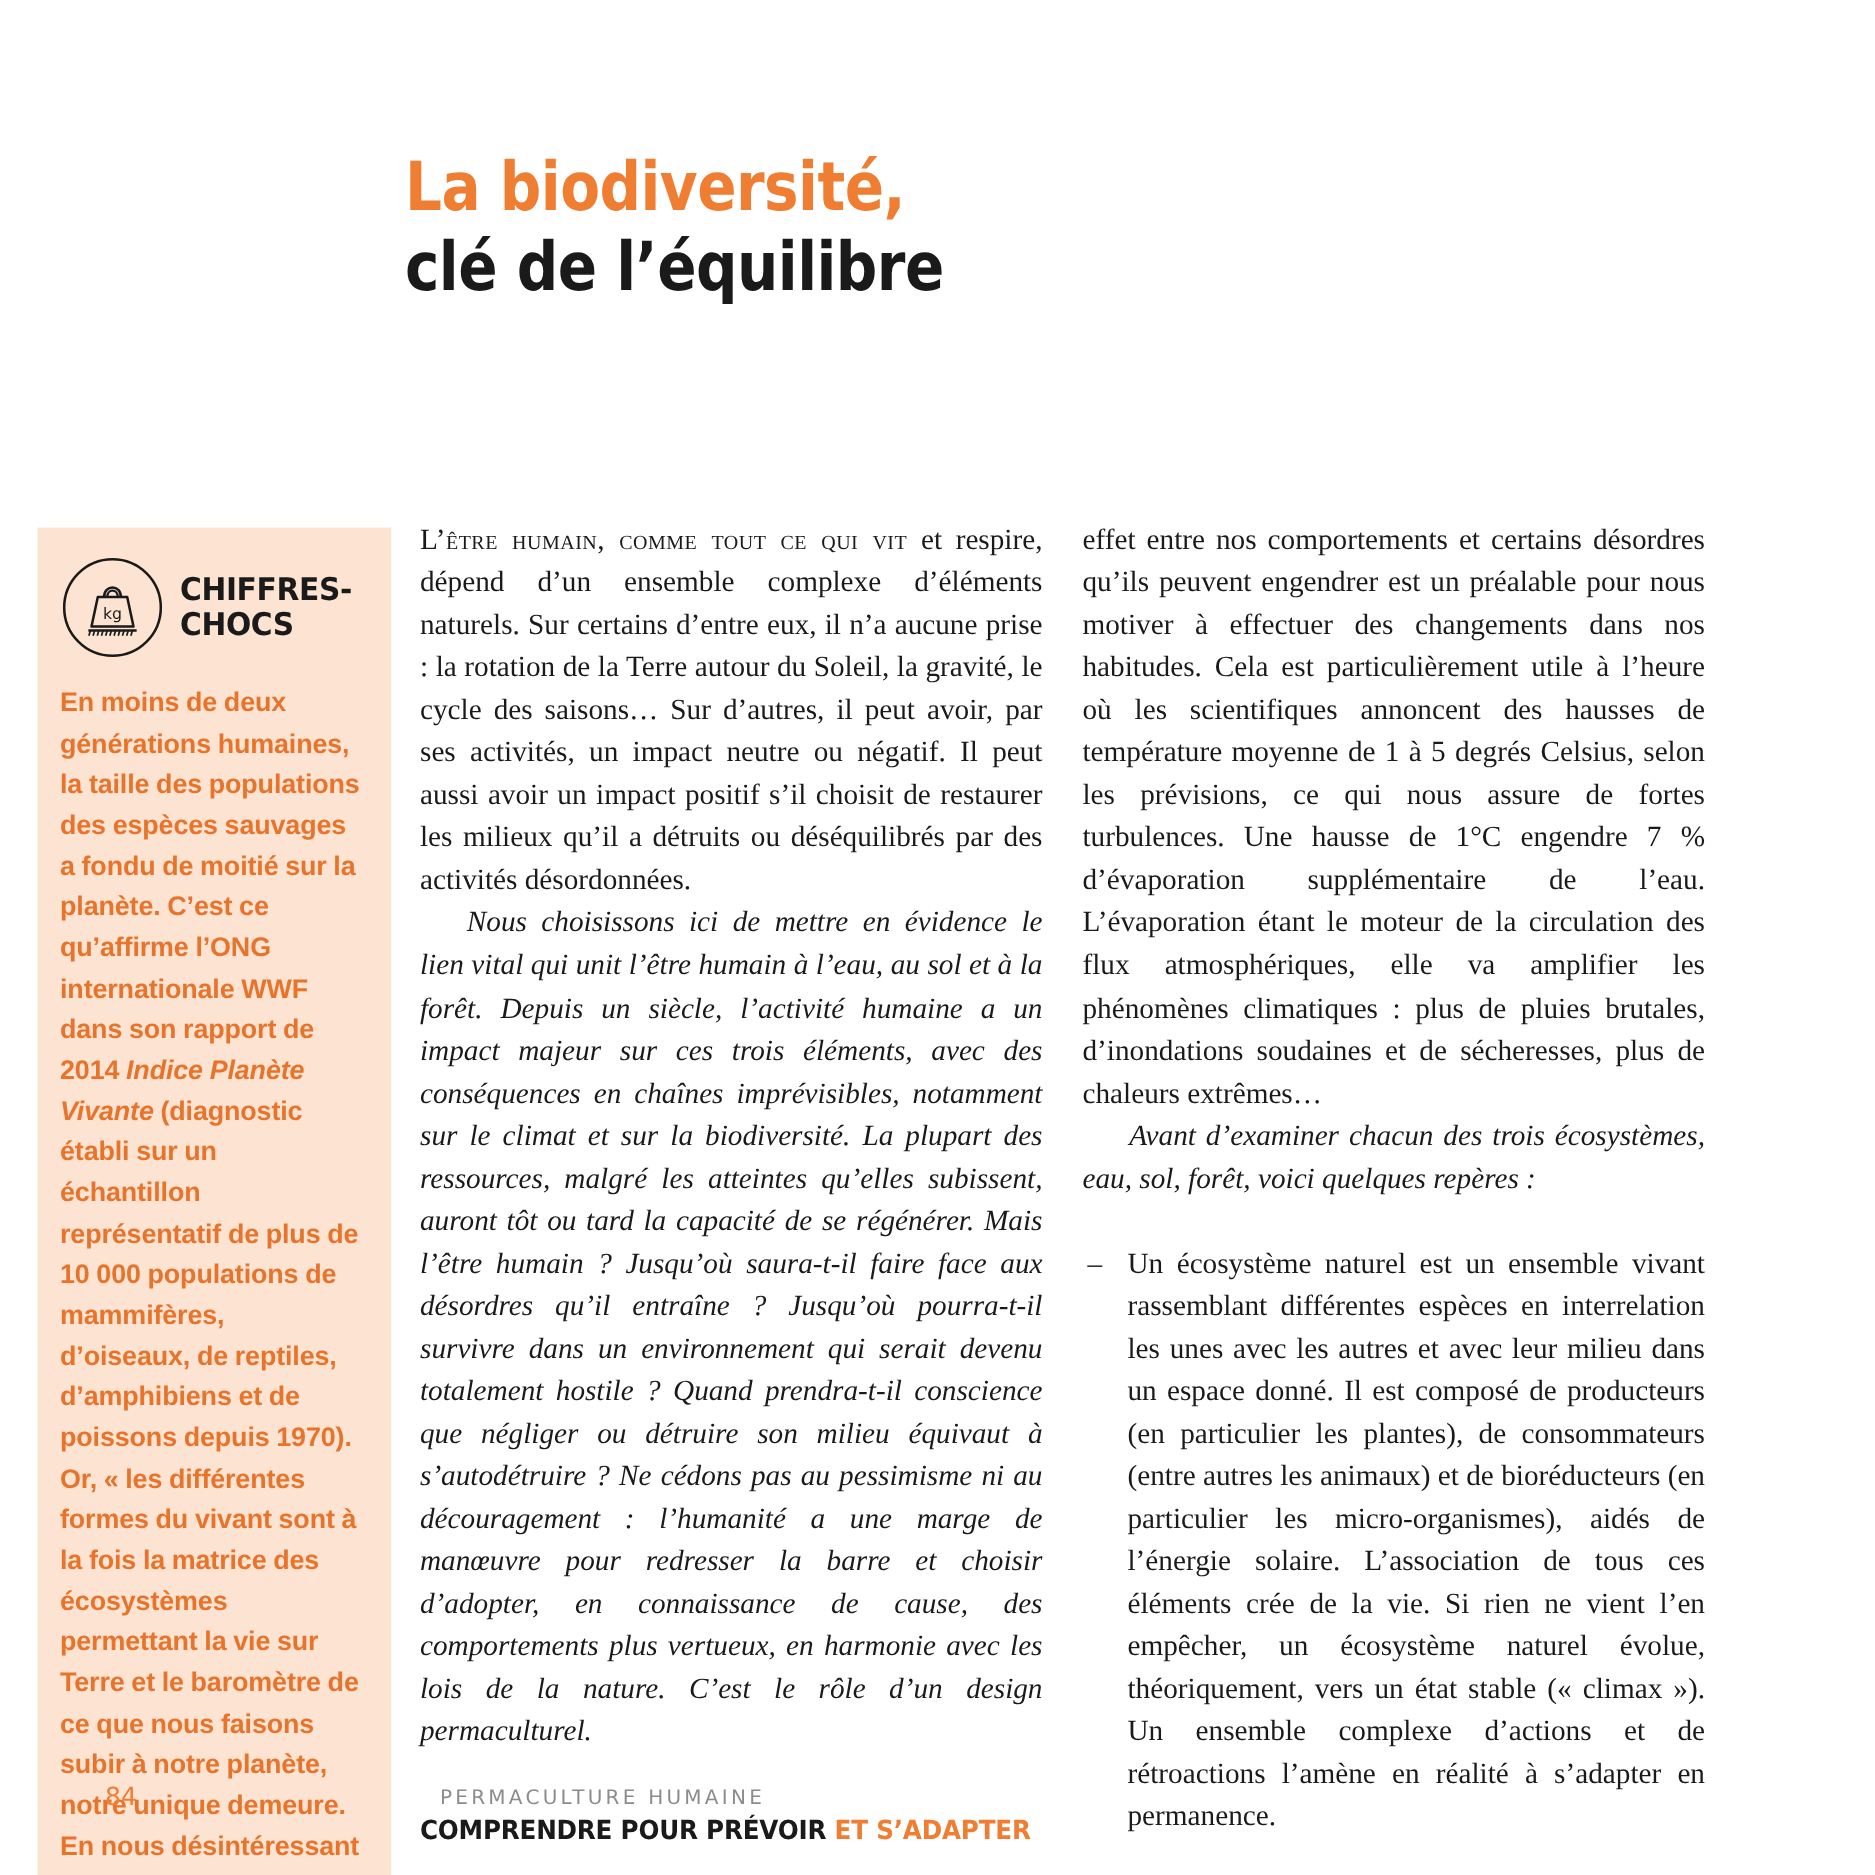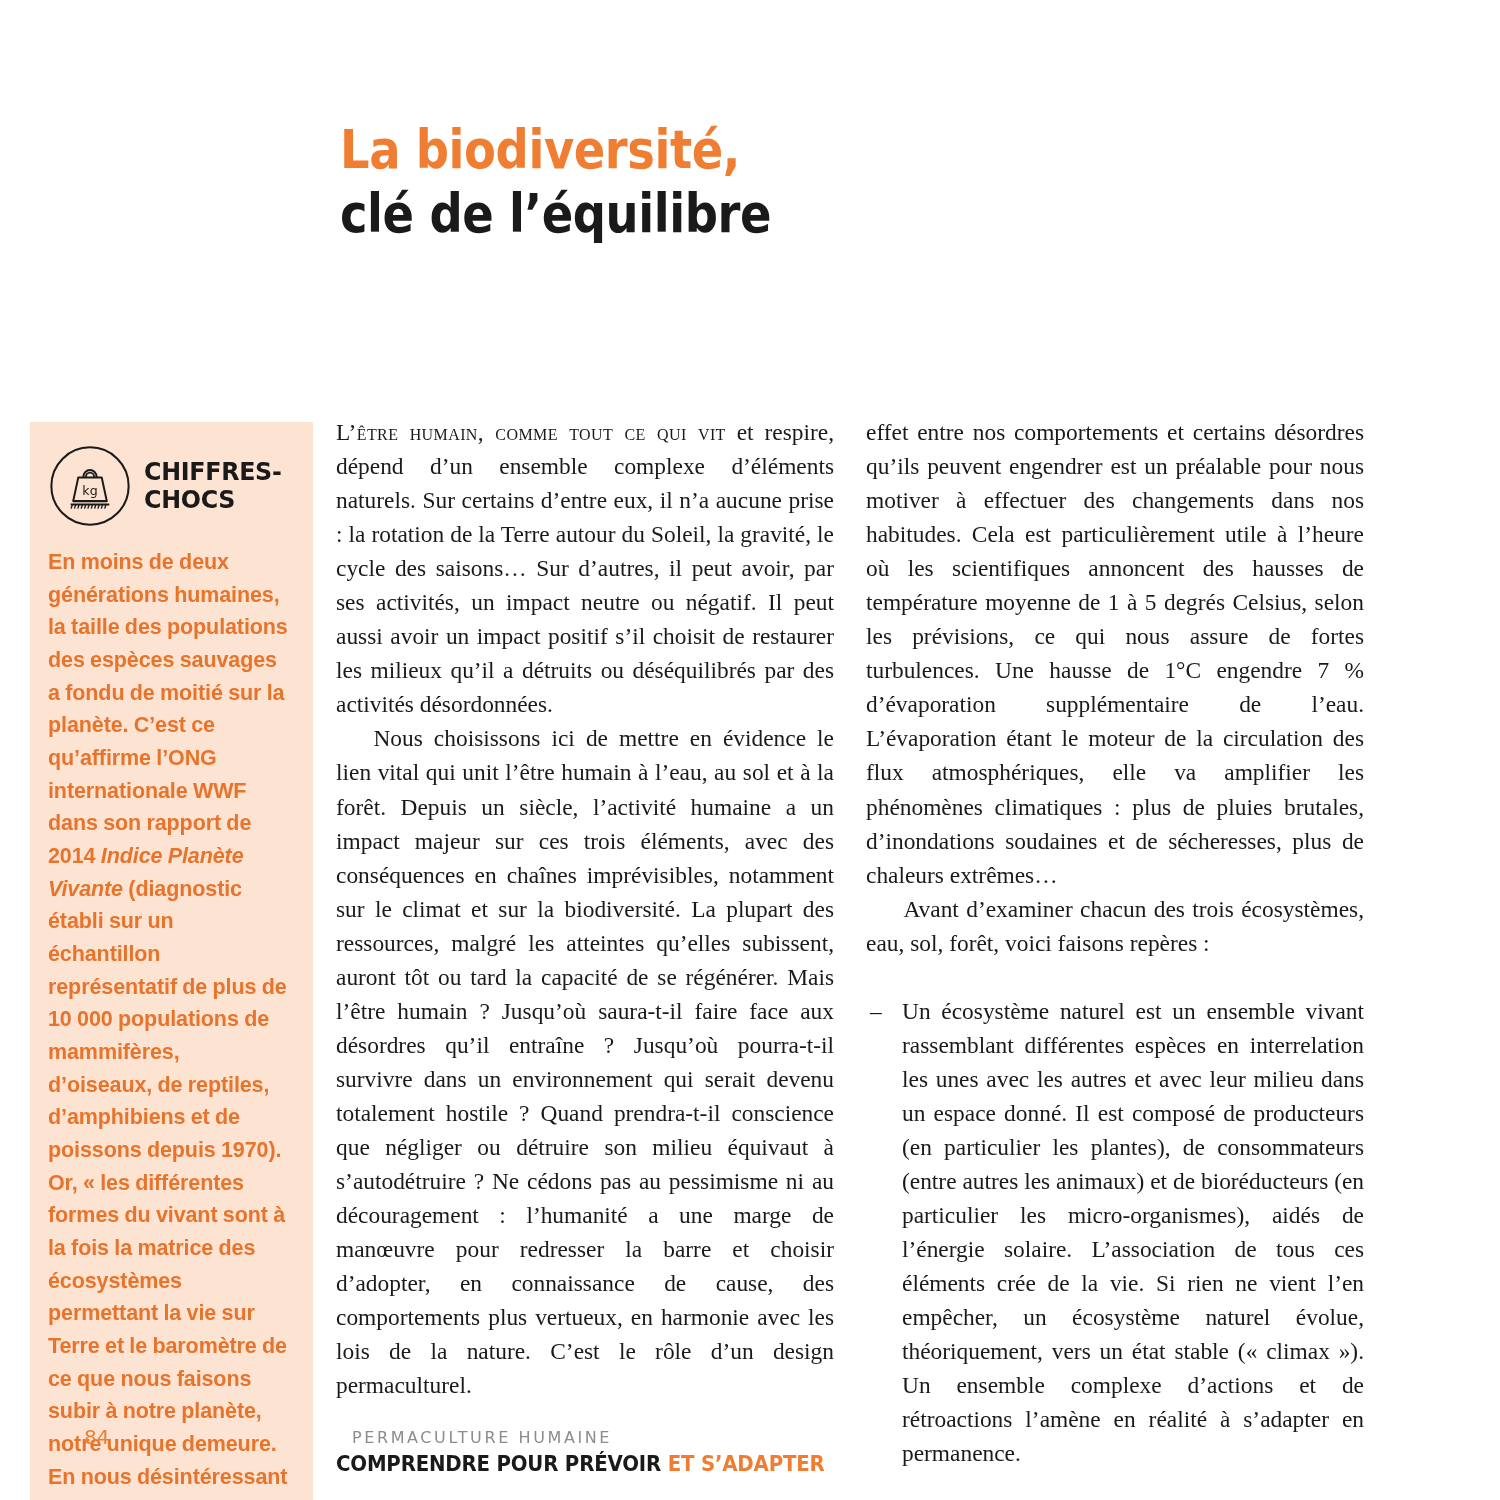--- a/index.html
+++ b/index.html
@@ -18,21 +18,21 @@
   .page {
     position: relative;
     width: 1500px;
     height: 1500px;
     box-sizing: border-box;
   }
 
   
   .title-block {
     position: absolute;
-    left: 340px;
+    left: 324px;
     top: 118px;
     width: 900px;
   }
   .title-line {
     font-family: "DejaVu Sans", sans-serif;
     font-weight: bold;
     font-size: 54px;
     line-height: 1.18;
     letter-spacing: -0.5px;
     transform: scaleX(0.86);
@@ -103,21 +103,21 @@
     text-align: justify;
     text-justify: inter-word;
     hyphens: manual;
   }
   .col-mid { left: 336px; }
   .col-right { left: 866px; }
 
   .col p {
     margin: 0;
   }
-  .col p.indent { text-indent: 1.6em; }
+  .col p.indent { text-indent: 1.6em; font-style: italic; }
 
   .smallcaps {
     font-variant: small-caps;
     letter-spacing: 0.4px;
   }
 
   
   .subhead {
     font-family: "DejaVu Sans", sans-serif;
     font-weight: bold;
@@ -226,21 +226,21 @@
       <p class="indent">Nous choisissons ici de mettre en évidence le lien vital qui unit l’être humain à l’eau, au sol et à la forêt. Depuis un siècle, l’activité humaine a un impact majeur sur ces trois éléments, avec des conséquences en chaînes imprévisibles, notamment sur le climat et sur la biodiversité. La plupart des ressources, malgré les atteintes qu’elles subissent, auront tôt ou tard la capacité de se régénérer. Mais l’être humain ? Jusqu’où saura-t-il faire face aux désordres qu’il entraîne ? Jusqu’où pourra-t-il survivre dans un environnement qui serait devenu totalement hostile ? Quand prendra-t-il conscience que négliger ou détruire son milieu équivaut à s’autodétruire ? Ne cédons pas au pessimisme ni au découragement : l’humanité a une marge de manœuvre pour redresser la barre et choisir d’adopter, en connaissance de cause, des comportements plus vertueux, en harmonie avec les lois de la nature. C’est le rôle d’un design permaculturel.</p>
       <div class="subhead">
         <span class="part-dark">COMPRENDRE POUR PRÉVOIR</span>
         <span class="part-accent">ET S’ADAPTER</span>
       </div>
 
     </div>
 
     <div class="col col-right">
       <p>effet entre nos comportements et certains désordres qu’ils peuvent engendrer est un préalable pour nous motiver à effectuer des changements dans nos habitudes. Cela est particulièrement utile à l’heure où les scientifiques annoncent des hausses de température moyenne de 1 à 5 degrés Celsius, selon les prévisions, ce qui nous assure de fortes turbulences. Une hausse de 1°C engendre 7 % d’évaporation supplémentaire de l’eau. L’évaporation étant le moteur de la circulation des flux atmosphériques, elle va amplifier les phénomènes climatiques : plus de pluies brutales, d’inondations soudaines et de sécheresses, plus de chaleurs extrêmes…</p>
-      <p class="indent">Avant d’examiner chacun des trois écosystèmes, eau, sol, forêt, voici faisons repères :</p>
+      <p class="indent">Avant d’examiner chacun des trois écosystèmes, eau, sol, forêt, voici quelques repères :</p>
       <ul class="bullets">
         <li>
           <span class="dash">–</span>
           <span>Un écosystème naturel est un ensemble vivant rassemblant différentes espèces en interrelation les unes avec les autres et avec leur milieu dans un espace donné. Il est composé de producteurs (en particulier les plantes), de consommateurs (entre autres les animaux) et de bioréducteurs (en particulier les micro-organismes), aidés de l’énergie solaire. L’association de tous ces éléments crée de la vie. Si rien ne vient l’en empêcher, un écosystème naturel évolue, théoriquement, vers un état stable (« climax »). Un ensemble complexe d’actions et de rétroactions l’amène en réalité à s’adapter en permanence.</span>
         </li>
 
       </ul>
     </div>
 
   </div>

